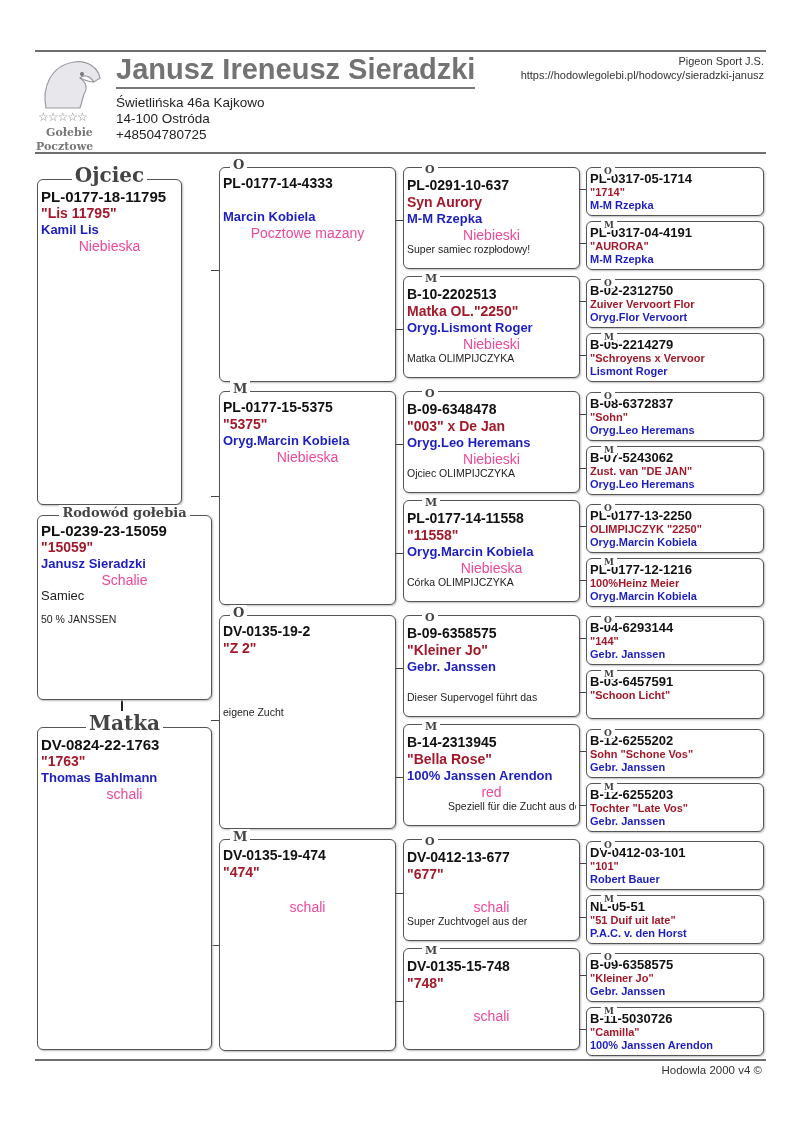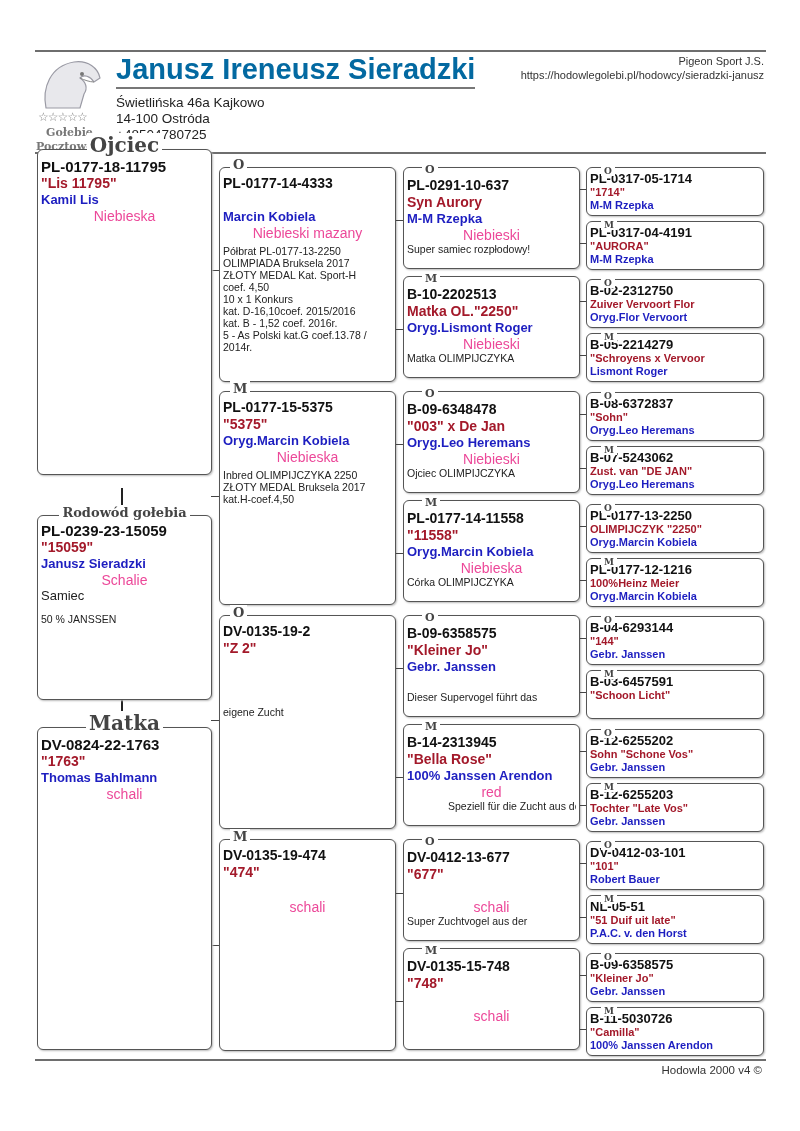--- a/index.html
+++ b/index.html
@@ -4,21 +4,21 @@
 <style>
   html, body { margin:0; padding:0; background:#fff; }
   body { width:800px; height:1131px; position:relative; font-family:"Liberation Sans", sans-serif; color:#111; overflow:hidden; }
   .hr { position:absolute; left:35px; width:731px; height:2px; background:#6e6e6e; }
   .logo { position:absolute; left:36px; top:58px; width:72px; height:94px; }
   .logo .eagle { position:absolute; left:4px; top:0; width:64px; height:54px; }
   .logo .stars { position:absolute; left:2px; top:52px; font-size:12px; color:#888; letter-spacing:-1px; font-family:"DejaVu Sans", sans-serif; }
   .logo .l1, .logo .l2 { position:absolute; font-family:"DejaVu Serif", serif; font-weight:bold; color:#777; font-size:11px; }
   .logo .l1 { left:10px; top:68px; }
   .logo .l2 { left:0px; top:82px; }
-  .title { position:absolute; left:116px; top:52px; font-size:29px; font-weight:bold; color:#0369a1; border-bottom:2px solid #777; line-height:34px; padding-bottom:1px; }
+  .title { position:absolute; left:116px; top:52px; font-size:29px; font-weight:bold; color:#737373; border-bottom:2px solid #777; line-height:34px; padding-bottom:1px; }
   .addr { position:absolute; left:116px; top:95px; font-size:13.5px; line-height:16px; color:#222; }
   .brand { position:absolute; right:36px; top:54px; font-size:11px; color:#333; text-align:right; line-height:14px; }
   .footer { position:absolute; right:38px; top:1064px; font-size:11.5px; color:#333; }
 
   .box { position:absolute; border:1.5px solid #555; border-radius:6px; background:#fff; box-shadow:1px 1px 2px #bbb; overflow:visible; box-sizing:border-box; padding:2px 3px; }
   .legend { position:absolute; top:-13px; left:0; right:0; height:16px; text-align:center; pointer-events:none; }
   .legend span { background:#fff; font-family:"DejaVu Serif", serif; font-weight:bold; color:#444; padding:0 3px; }
   .legend.big span { font-size:20px; line-height:16px; }
   .legend.mid span { font-size:13px; }
   .legend.sml { top:-9px; text-align:left; }
@@ -68,21 +68,21 @@
 </div>
 <div class="hr" style="top:152px;"></div>
 
 <div class="vline" style="left:121px; top:488px; height:26px;"></div>
 <div class="vline" style="left:121px; top:700px; height:26px;"></div>
 <div class="hline" style="left:211px; top:270px; width:8px;"></div>
 <div class="hline" style="left:211px; top:496px; width:8px;"></div>
 <div class="hline" style="left:211px; top:720px; width:8px;"></div>
 <div class="hline" style="left:211px; top:945px; width:8px;"></div>
 
-<div class="box g1" style="left:37px; top:149px; width:175px; height:326px;">
+<div class="box g1" style="left:37px; top:179px; width:145px; height:326px;">
   <div class="legend big"><span>Ojciec</span></div>
   <div style="height:6px"></div>
   <div class="ring">PL-0177-18-11795</div>
   <div class="nm">"Lis 11795"</div>
   <div class="own">Kamil Lis</div>
   <div class="col">Niebieska</div>
 </div>
 
 <div class="box g1" style="left:37px; top:515px; width:175px; height:185px;">
   <div class="legend mid"><span>Rodowód gołebia</span></div>
@@ -103,41 +103,29 @@
   <div class="own">Thomas Bahlmann</div>
   <div class="col">schali</div>
 </div>
 
 <div class="box" style="left:219px; top:167px; width:177px; height:215px;">
   <div class="legend mid lft"><span style="margin-left:10px">O</span></div>
   <div style="height:5px"></div>
   <div class="ring">PL-0177-14-4333</div>
   <div class="nm" style="min-height:17px"></div>
   <div class="own">Marcin Kobiela</div>
-  <div class="col">Niebieski mazany</div>
-  <div class="note" style="white-space:pre-line; margin-top:4px;">Półbrat PL-0177-13-2250
-OLIMPIADA Bruksela 2017
-ZŁOTY MEDAL Kat. Sport-H
-coef. 4,50
-10 x 1 Konkurs
-kat. D-16,10coef. 2015/2016
-kat. B - 1,52 coef. 2016r.
-5 - As Polski kat.G coef.13.78 /
-2014r.</div>
+  <div class="col">Pocztowe mazany</div>
 </div>
 <div class="box" style="left:219px; top:391px; width:177px; height:214px;">
   <div class="legend mid lft"><span style="margin-left:10px">M</span></div>
   <div style="height:5px"></div>
   <div class="ring">PL-0177-15-5375</div>
   <div class="nm">"5375"</div>
   <div class="own">Oryg.Marcin Kobiela</div>
   <div class="col">Niebieska</div>
-  <div class="note" style="white-space:pre-line; margin-top:4px;">Inbred OLIMPIJCZYKA 2250
-ZŁOTY MEDAL Bruksela 2017
-kat.H-coef.4,50</div>
 </div>
 <div class="box" style="left:219px; top:615px; width:177px; height:214px;">
   <div class="legend mid lft"><span style="margin-left:10px">O</span></div>
   <div style="height:5px"></div>
   <div class="ring">DV-0135-19-2</div>
   <div class="nm">"Z 2"</div>
   <div class="note" style="margin-top:49px;">eigene Zucht</div>
 </div>
 <div class="box" style="left:219px; top:839px; width:177px; height:212px;">
   <div class="legend mid lft"><span style="margin-left:10px">M</span></div>

